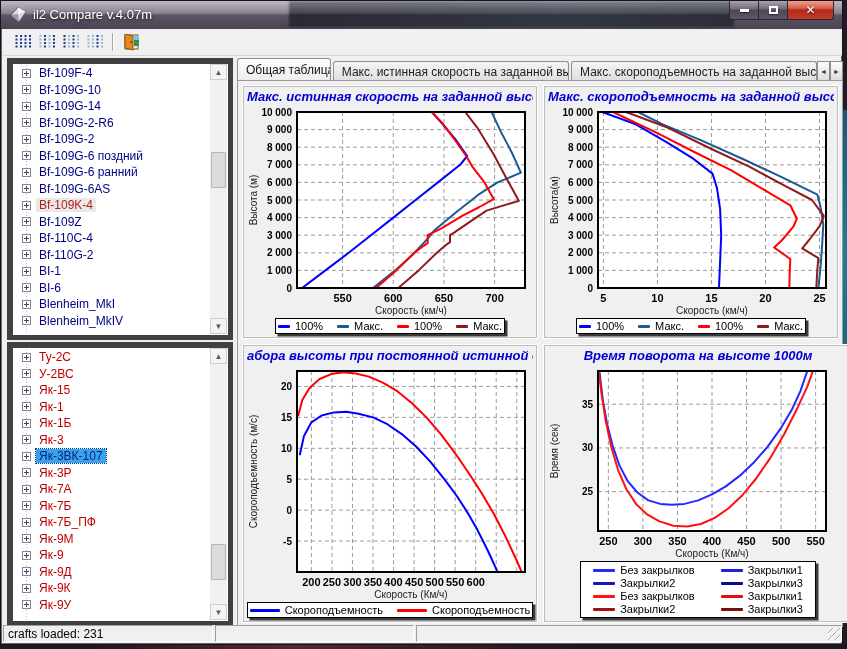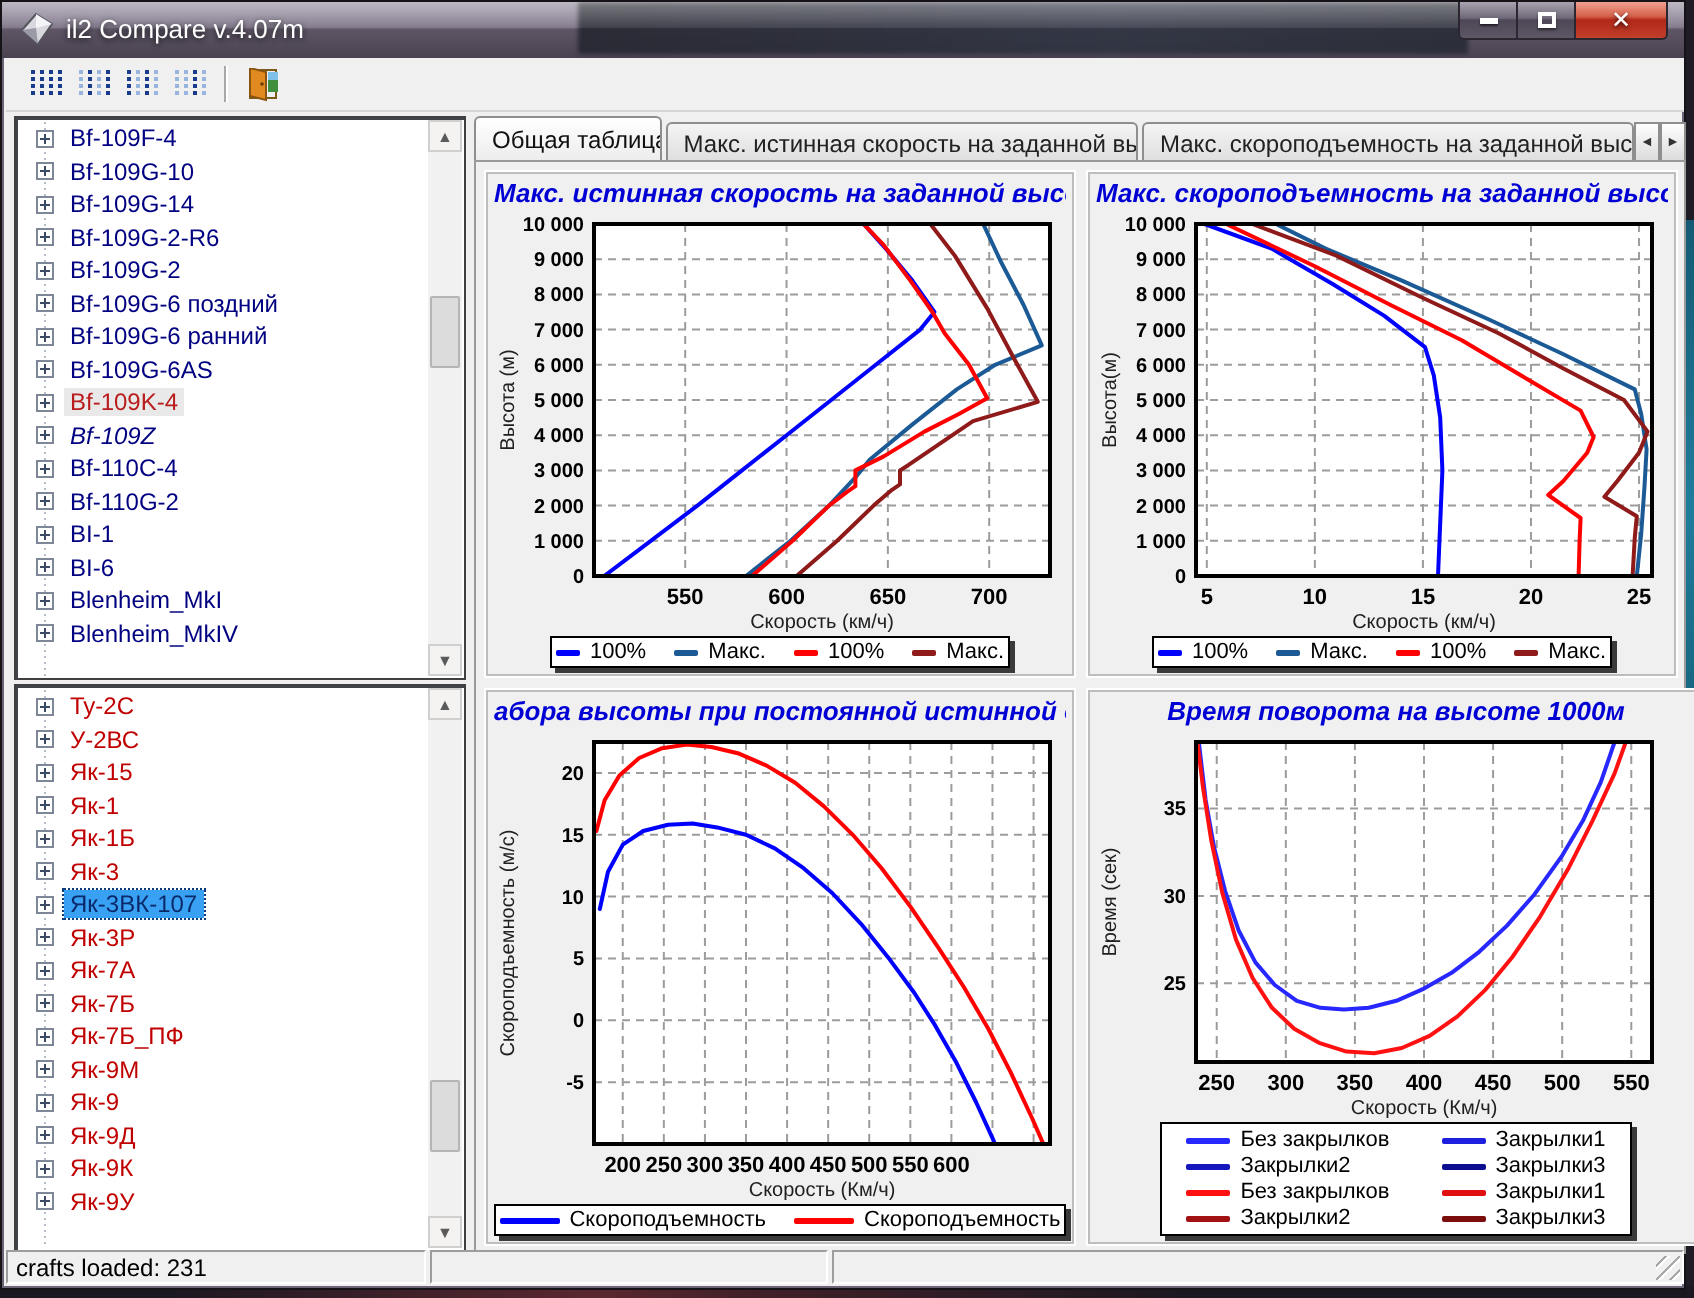--- a/index.html
+++ b/index.html
@@ -33,21 +33,21 @@
     background:linear-gradient(180deg,#f0a090 0%,#d4604a 40%,#b22818 50%,#c0402a 100%); }
   .tb-btn .minbar { width:9px; height:3px; background:#fff; box-shadow:0 1px 1px rgba(0,0,0,.6); }
   .tb-btn .maxbox { width:9px; height:8px; border:2px solid #fff; box-shadow:0 1px 1px rgba(0,0,0,.5); }
   .tb-btn .x { font-size:12px; font-weight:bold; text-shadow:0 1px 2px rgba(0,0,0,.7); }
   
   .toolbar { position:absolute; left:2px; top:28px; width:839px; height:27px; background:#f0f0f0;
     border-bottom:1px solid #d5d5d5; display:flex; align-items:center; padding-left:8px; }
   .tool-btn { width:24px; height:22px; display:flex; align-items:center; justify-content:center; }
   .tool-sep { width:2px; height:18px; margin:0 5px; border-left:1px solid #a8a8a8; border-right:1px solid #fff; }
   
-  .listbox { position:absolute; background:#fff; border:1px solid #404040;
+  .listbox { position:absolute; background:#fff; border:5px solid #404040;
     box-shadow:1px 1px 0 #404348 inset; overflow:hidden; }
   #list1 { left:6px; top:57px; width:226px; height:282px; }
   #list2 { left:6px; top:341px; width:226px; height:284px; }
   .rows { position:absolute; left:2px; top:2px; right:19px; bottom:1px; overflow:hidden;
     background:repeating-linear-gradient(to bottom,#b8bcc8 0 1px,transparent 1px 3px);
     background-size:1px 100%; background-position:12px 0; background-repeat:no-repeat; }
   .tree-row { height:16.5px; display:flex; align-items:center; font-size:12px; white-space:nowrap; }
   .expander { width:9px; height:9px; margin-left:8px; margin-right:5px; flex:none;
     border:1px solid #7e8798; background:#fff; position:relative; }
   .expander::before, .expander::after { content:""; position:absolute; background:#3c4a66; }
@@ -212,21 +212,21 @@
           <div class="tree-row">
             <span class="expander"></span>
             <span class="row-label" style="color: rgb(0, 0, 128);">Bf-109G-6AS</span>
           </div>
           <div class="tree-row hl">
             <span class="expander"></span>
             <span class="row-label" style="color: #b91c1c;">Bf-109K-4</span>
           </div>
           <div class="tree-row">
             <span class="expander"></span>
-            <span class="row-label" style="color: rgb(0, 0, 128); font-style: italic;">Bf-109Z</span>
+            <span class="row-label" style="color: rgb(0, 0, 128);">Bf-109Z</span>
           </div>
           <div class="tree-row">
             <span class="expander"></span>
             <span class="row-label" style="color: rgb(0, 0, 128);">Bf-110C-4</span>
           </div>
           <div class="tree-row">
             <span class="expander"></span>
             <span class="row-label" style="color: rgb(0, 0, 128);">Bf-110G-2</span>
           </div>
           <div class="tree-row">

